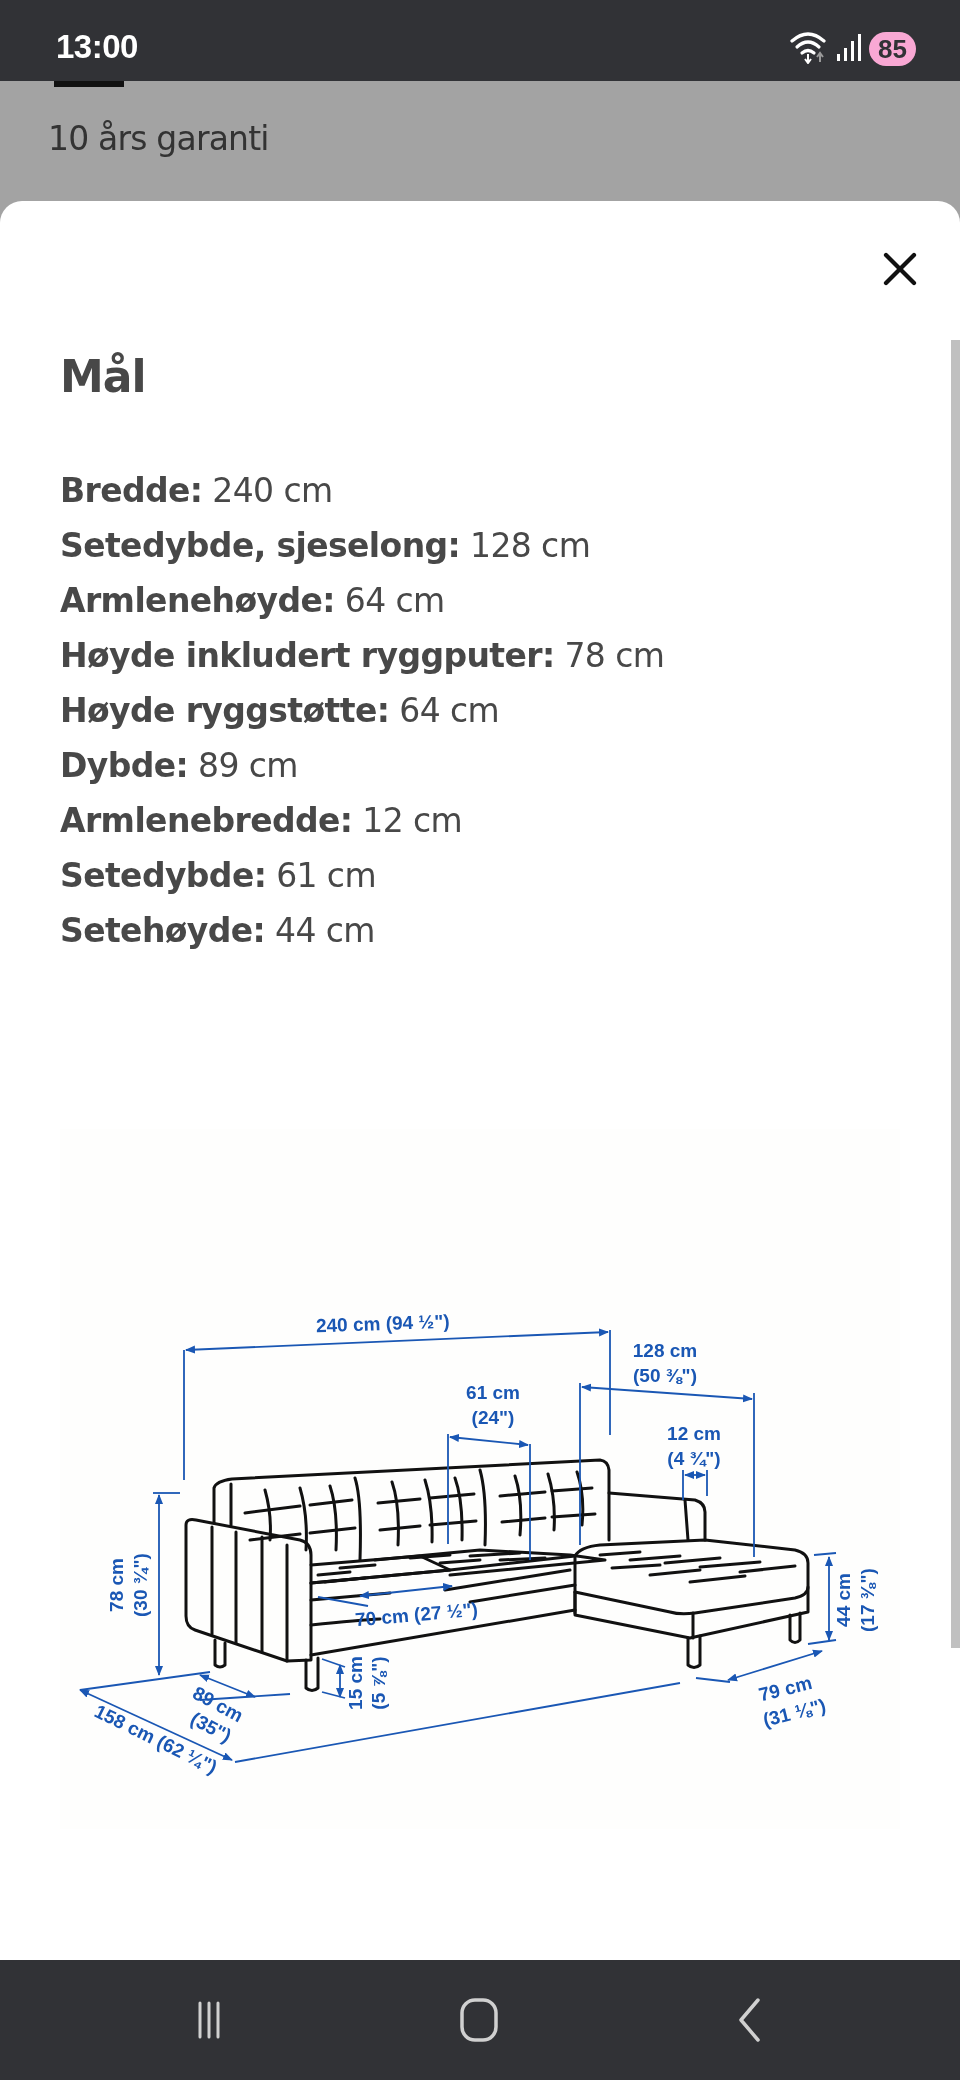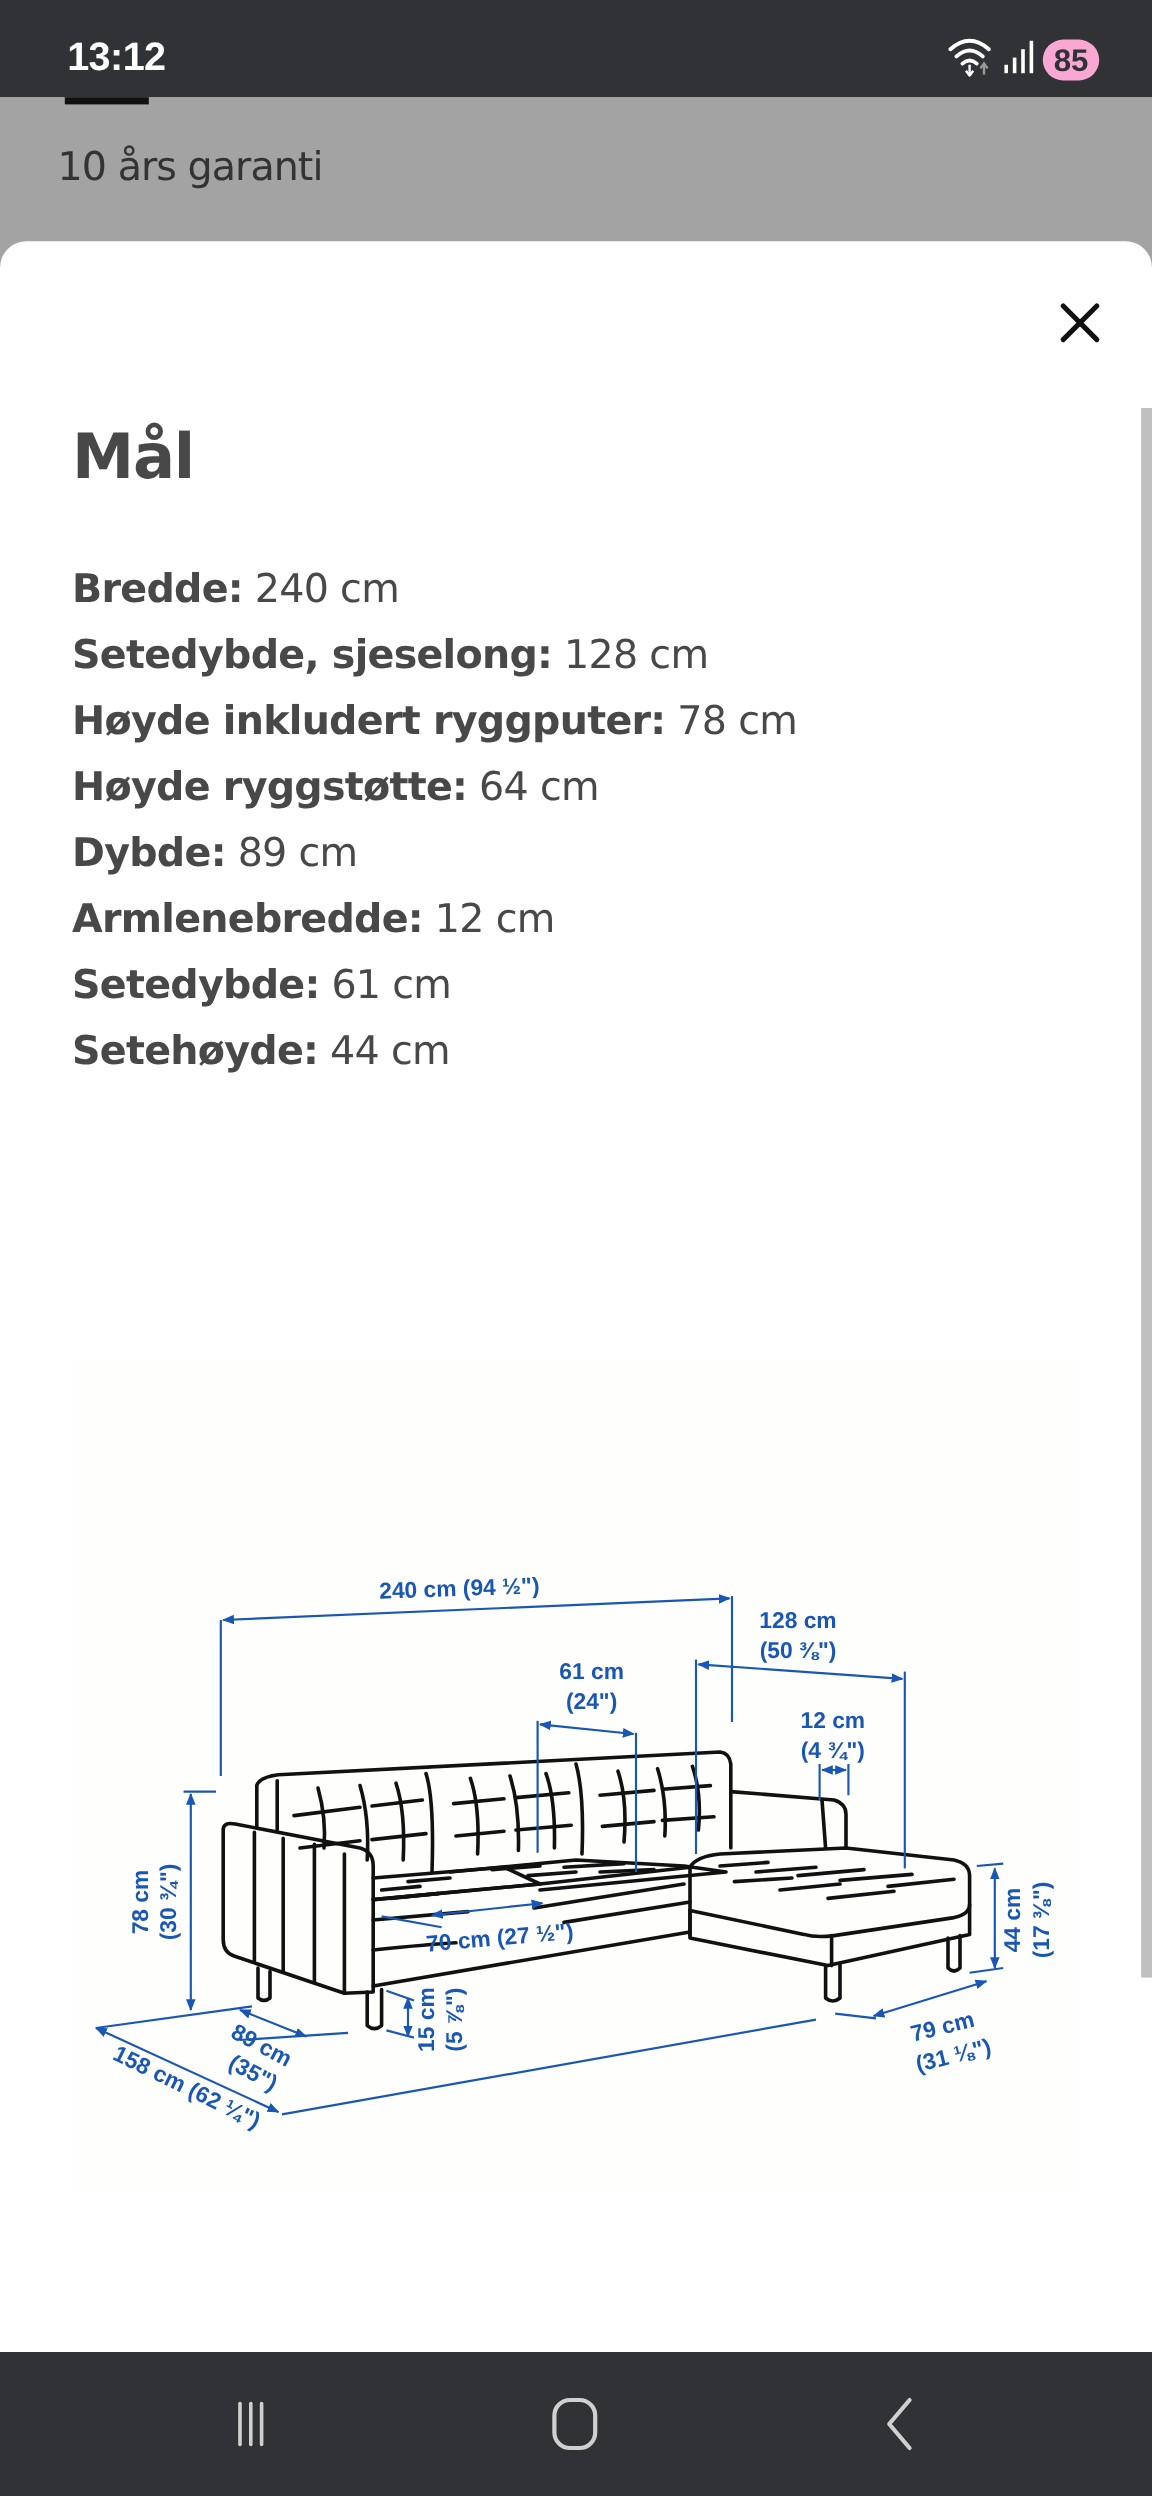--- a/index.html
+++ b/index.html
@@ -13,41 +13,41 @@
     .battery-badge { background: #f9a8d4; color: #313236; font-size: 26px; font-weight: bold; border-radius: 18px; padding: 2px 9px; line-height: 30px; }
 
     
     .bg-page { position: absolute; left: 0; top: 81px; width: 960px; height: 109px; background: #a3a3a3; }
     .bg-tab-indicator { position: absolute; left: 54px; top: 0; width: 70px; height: 6px; background: #111111; }
     .bg-text { position: absolute; left: 48px; top: 38px; color: #333333; font-size: 33px; font-family: "DejaVu Sans", sans-serif; font-weight: normal; letter-spacing: -0.8px; }
 
     
     .sheet { position: absolute; left: 0; top: 201px; width: 960px; height: 1759px; background: #ffffff; border-radius: 22px 22px 0 0; }
     .close-button { position: absolute; right: 34px; top: 42px; width: 52px; height: 52px; display: flex; align-items: center; justify-content: center; cursor: pointer; }
-    .sheet-title { position: absolute; left: 60px; top: 150px; font-size: 52px; font-weight: bold; color: #484848; font-family: "DejaVu Sans", sans-serif; letter-spacing: -1px; }
+    .sheet-title { position: absolute; left: 60px; top: 150px; font-size: 44px; font-weight: bold; color: #484848; font-family: "DejaVu Sans", sans-serif; letter-spacing: -1px; }
 
     .spec-list { position: absolute; left: 60px; top: 262px; width: 820px; }
     .spec-row { font-size: 33px; line-height: 55px; color: #484848; font-family: "DejaVu Sans", sans-serif; letter-spacing: -0.6px; white-space: nowrap; }
     .spec-label { font-weight: bold; }
     .spec-value { font-weight: normal; }
 
     .diagram-wrap { position: absolute; left: 60px; top: 928px; width: 840px; height: 700px; background: #fefefd; }
     .scrollbar { position: absolute; right: 0; top: 139px; width: 9px; height: 1308px; background: #c0c0c0; }
 
     
     .nav-bar { position: absolute; left: 0; top: 1960px; width: 960px; height: 120px; background: #313236; }
     .nav-btn { position: absolute; top: 30px; width: 70px; height: 60px; display: flex; align-items: center; justify-content: center; cursor: pointer; }
 
     .dim-text { font-family: "Liberation Sans", "DejaVu Sans", sans-serif; font-weight: bold; fill: #1a57b4; }
   </style>
 </head>
 <body>
 
 <div class="status-bar">
-  <div class="status-time">13:12</div>
+  <div class="status-time">13:00</div>
   <div class="status-icons">
     <span>
       <svg width="40" height="34" viewBox="0 0 40 34">
         <path d="M3 11 Q19 -3 35 11" stroke="#fff" stroke-width="3.2" fill="none" stroke-linecap="round"></path>
         <path d="M8 17 Q19 7 30 17" stroke="#fff" stroke-width="3.2" fill="none" stroke-linecap="round"></path>
         <path d="M13 23 Q19 18 25 23" stroke="#fff" stroke-width="3.2" fill="none" stroke-linecap="round"></path>
         <line x1="19" y1="24" x2="19" y2="32" stroke="#fff" stroke-width="2"></line>
         <path d="M16 29 L19 33 L22 29" stroke="#fff" stroke-width="2" fill="none"></path>
         <line x1="31" y1="24" x2="31" y2="32" stroke="#999" stroke-width="2"></line>
         <path d="M28 27 L31 23 L34 27" stroke="#999" stroke-width="2" fill="none"></path>
@@ -76,20 +76,21 @@
       <line x1="4" y1="4" x2="32" y2="32" stroke="#111" stroke-width="4.2" stroke-linecap="round"></line>
       <line x1="32" y1="4" x2="4" y2="32" stroke="#111" stroke-width="4.2" stroke-linecap="round"></line>
     </svg>
   </div>
 
   <h1 class="sheet-title">Mål</h1>
 
   <div class="spec-list">
     <div class="spec-row"><span class="spec-label">Bredde:</span><span class="spec-value"> 240 cm</span></div>
     <div class="spec-row"><span class="spec-label">Setedybde, sjeselong:</span><span class="spec-value"> 128 cm</span></div>
+    <div class="spec-row"><span class="spec-label">Armlenehøyde:</span><span class="spec-value"> 64 cm</span></div>
     <div class="spec-row"><span class="spec-label">Høyde inkludert ryggputer:</span><span class="spec-value"> 78 cm</span></div>
     <div class="spec-row"><span class="spec-label">Høyde ryggstøtte:</span><span class="spec-value"> 64 cm</span></div>
     <div class="spec-row"><span class="spec-label">Dybde:</span><span class="spec-value"> 89 cm</span></div>
     <div class="spec-row"><span class="spec-label">Armlenebredde:</span><span class="spec-value"> 12 cm</span></div>
     <div class="spec-row"><span class="spec-label">Setedybde:</span><span class="spec-value"> 61 cm</span></div>
     <div class="spec-row"><span class="spec-label">Setehøyde:</span><span class="spec-value"> 44 cm</span></div>
   </div>
 
   <div class="diagram-wrap">
     <svg width="840" height="700" viewBox="60 1129 840 700">

